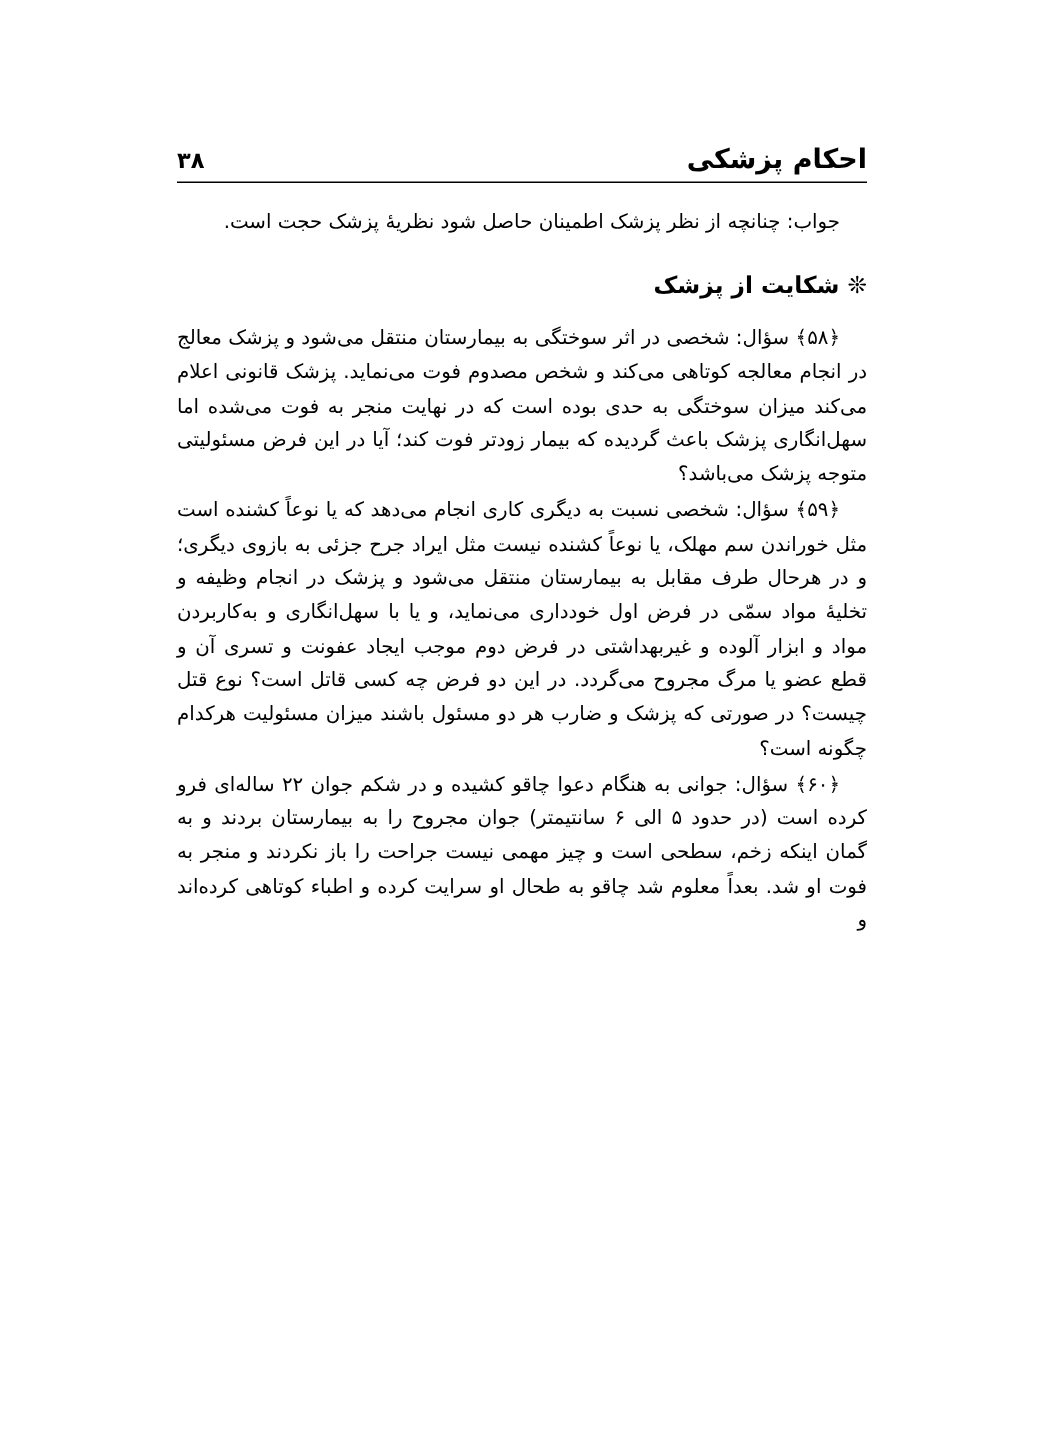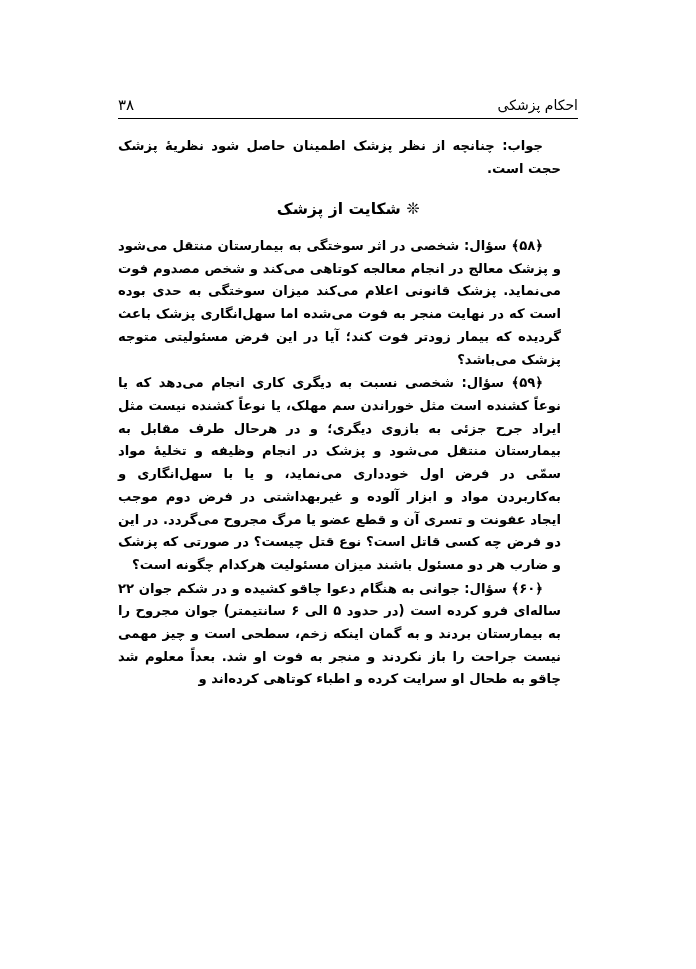--- a/index.html
+++ b/index.html
@@ -28,51 +28,49 @@
     display: flex;
     flex-direction: row;
     justify-content: space-between;
     align-items: baseline;
     direction: rtl;
     font-size: 14.5px;
     font-weight: bold;
     margin-bottom: 4px;
   }
   .header .chapter {
-    font-size: 14px;
-    font-weight: normal;
+    font-size: 18px;
+    font-weight: bold;
     letter-spacing: 0;
   }
   .header .pagenum {
     font-size: 15px;
-    font-weight: normal;
+    font-weight: bold;
   }
   .rule {
     border-top: 1px solid #000;
     width: 100%;
     margin: 3px 0 16px 0;
     height: 0;
   }
   .content {
     direction: rtl;
     text-align: justify;
     text-justify: inter-word;
     font-size: 13.2px;
     line-height: 1.72;
   }
   p {
-    margin: 0 17px 1px 0;
+    margin: 0 0 1px 0;
     text-align: justify;
-    font-weight: bold;
   }
   p.indent {
     text-indent: 18px;
   }
   .section-title {
-    text-align: center;
     font-size: 15.5px;
     font-weight: bold;
     margin: 16px 0 12px 0;
     direction: rtl;
   }
 </style>
 </head>
 <body>
 
 <div class="page">

